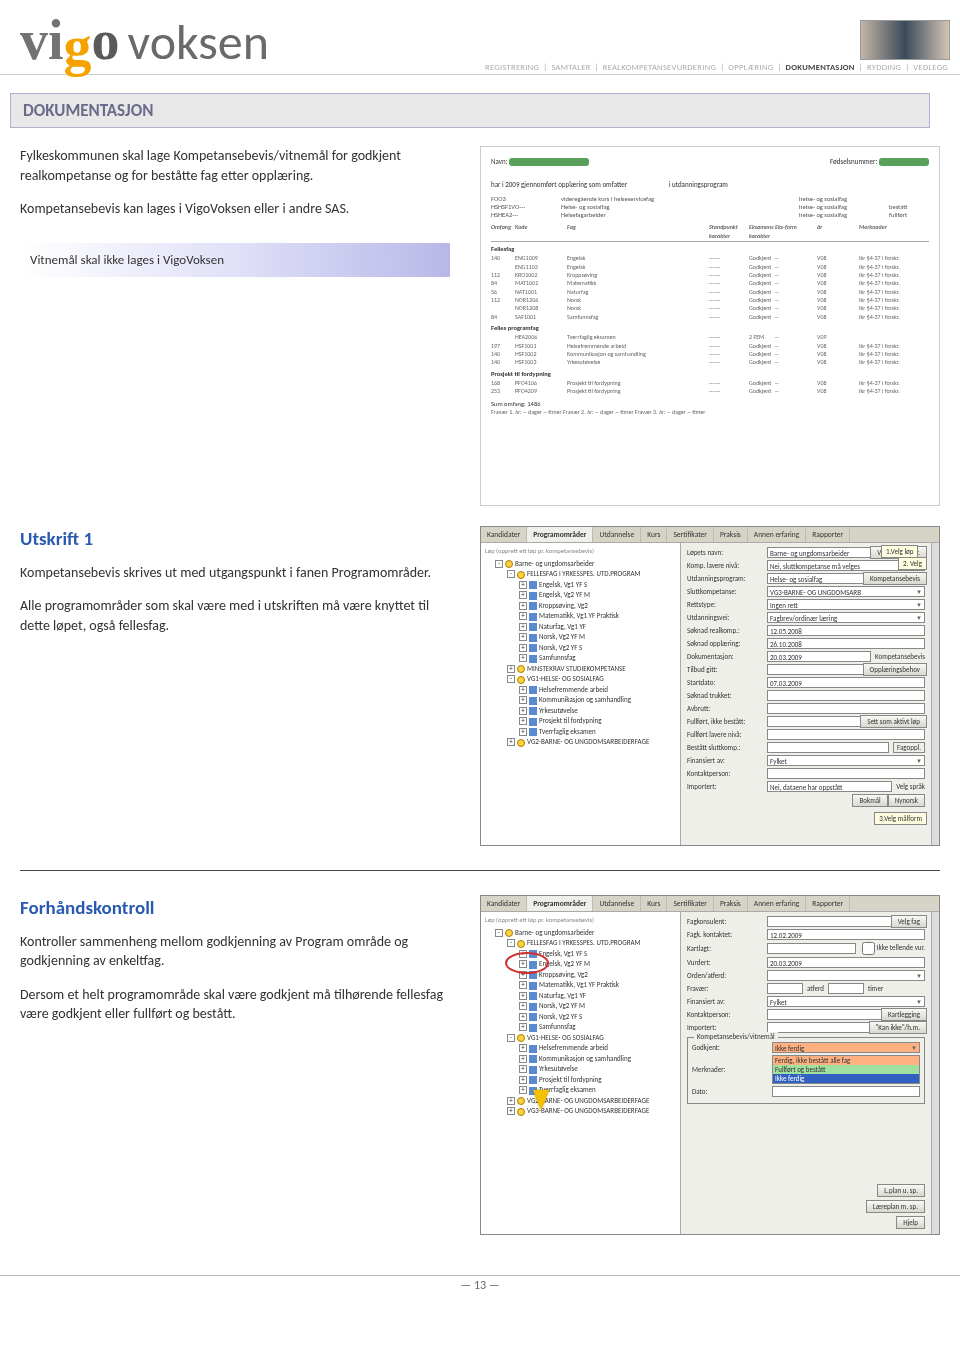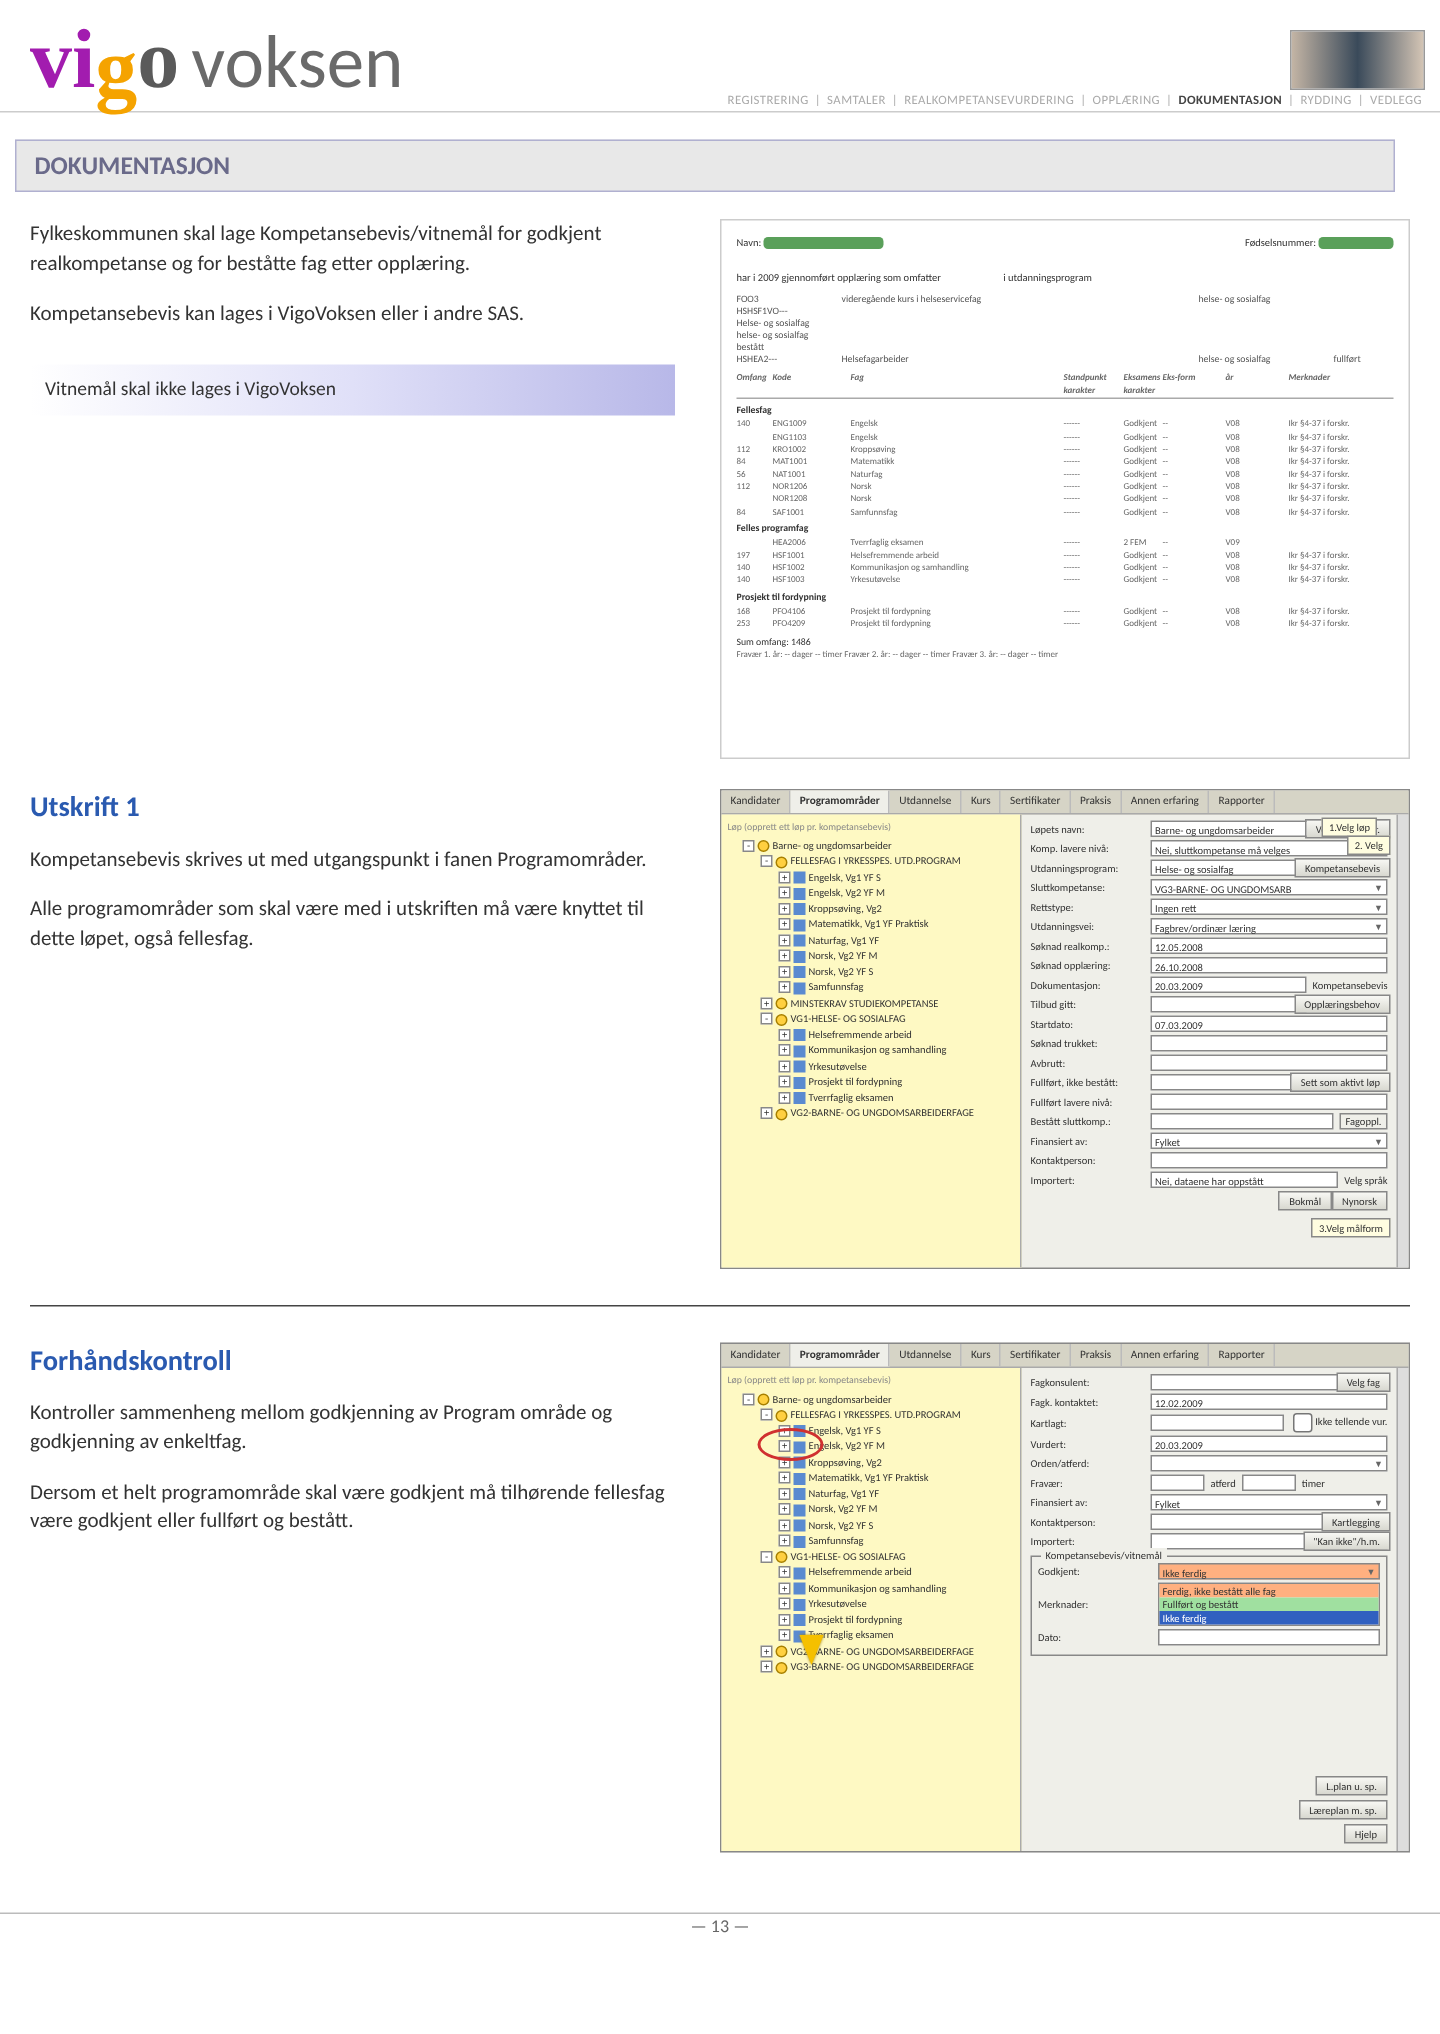--- a/index.html
+++ b/index.html
@@ -23,21 +23,21 @@
     padding-left: 20px;
   }
   .logo-vigo {
     font-family: Georgia, serif;
     font-size: 56px;
     font-weight: bold;
     color: #3a3a3a;
     display: inline-flex;
     align-items: baseline;
   }
-  .logo-vi { color: #a21caf; }
+  .logo-vi { color: #737373; }
   .logo-g { color: #f5a300; transform: translateY(6px); display: inline-block; }
   .logo-o { color: #5a5a5a; }
   .logo-voksen {
     font-family: Calibri, Arial, sans-serif;
     font-size: 50px;
     color: #6a6a6a;
     margin-left: 8px;
     font-weight: 400;
   }
   .header-right {
@@ -150,21 +150,21 @@
   }
   .tabs .tab {
     padding: 3px 6px;
     border-right: 1px solid #bbb;
     color: #333;
   }
   .tabs .tab.sel { background: #efefe9; font-weight: bold;}
   .app-body { display: flex; height: calc(100% - 16px); }
   .tree {
     width: 200px;
-    background: #fef9c3;
+    background: #ffffff;
     border-right: 1px solid #aaa;
     padding: 4px;
     font-size: 7px;
     line-height: 1.5;
     overflow: hidden;
   }
   .tree .node { white-space: nowrap; }
   .tree .ind1 { padding-left: 10px; }
   .tree .ind2 { padding-left: 22px; }
   .tree .ind3 { padding-left: 34px; }
@@ -290,21 +290,21 @@
           <span>har i 2009 gjennomført opplæring som omfatter</span>
           <span style="margin-left:40px">i utdanningsprogram</span>
         </div>
         <div id="doc-progs" style="margin-top:6px">
             <div style="display: flex; font-size: 6.5px; color: rgb(85, 85, 85);">
               <span style="width:70px">FOO3</span>
               <span style="flex:1">videregående kurs i helseservicefag</span>
               <span style="width:90px">helse- og sosialfag</span>
               <span style="width:40px"></span>
             </div>
-            <div style="display: flex; font-size: 6.5px; color: rgb(85, 85, 85); flex-direction: column;">
+            <div style="display: flex; font-size: 6.5px; color: rgb(85, 85, 85);">
               <span style="width:70px">HSHSF1VO---</span>
               <span style="flex:1">Helse- og sosialfag</span>
               <span style="width:90px">helse- og sosialfag</span>
               <span style="width:40px">bestått</span>
             </div>
             <div style="display: flex; font-size: 6.5px; color: rgb(85, 85, 85);">
               <span style="width:70px">HSHEA2---</span>
               <span style="flex:1">Helsefagarbeider</span>
               <span style="width:90px">helse- og sosialfag</span>
               <span style="width:40px">fullført</span>

